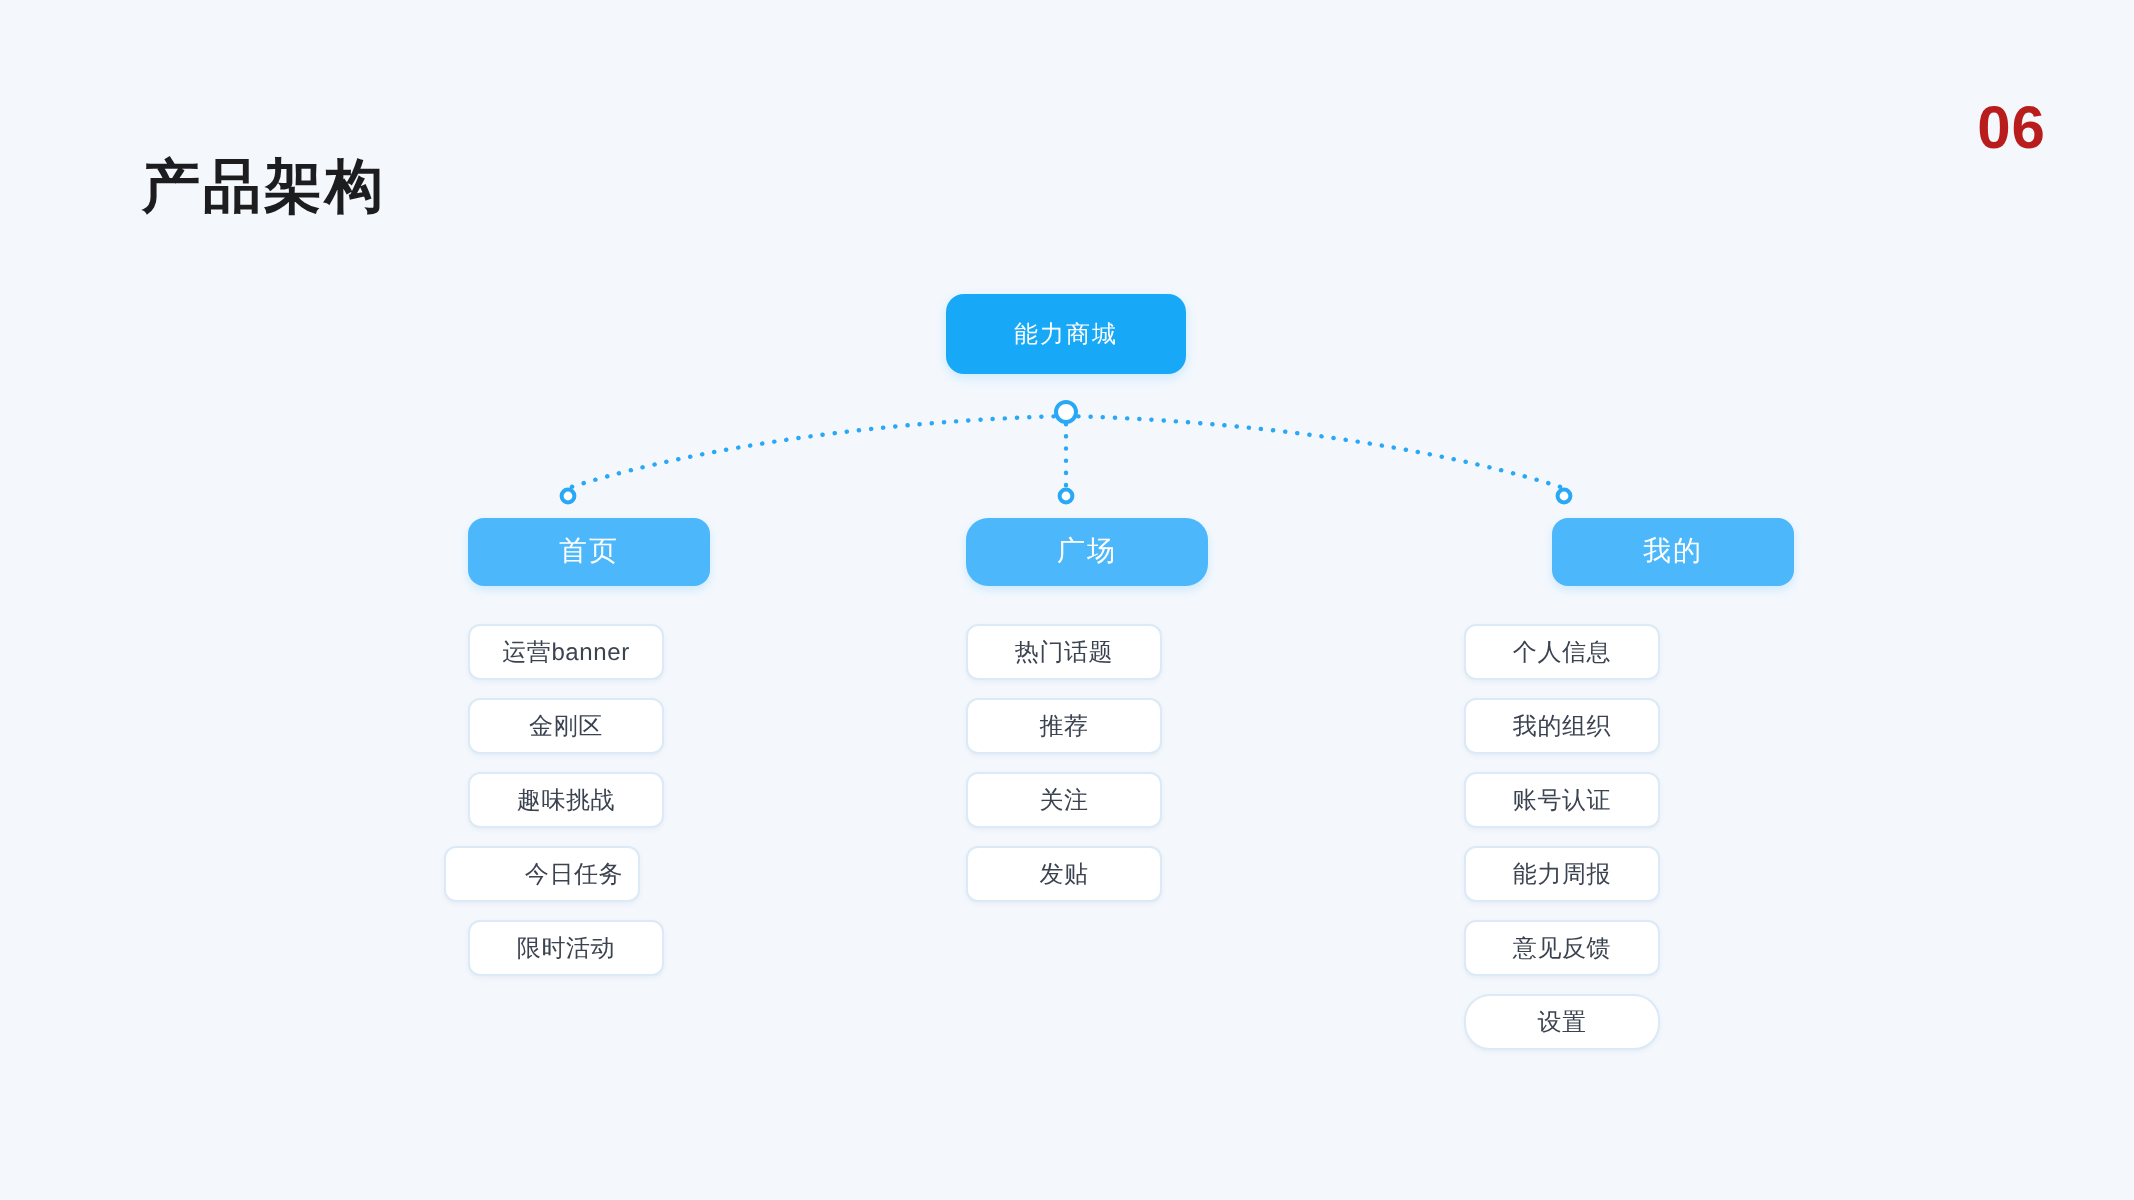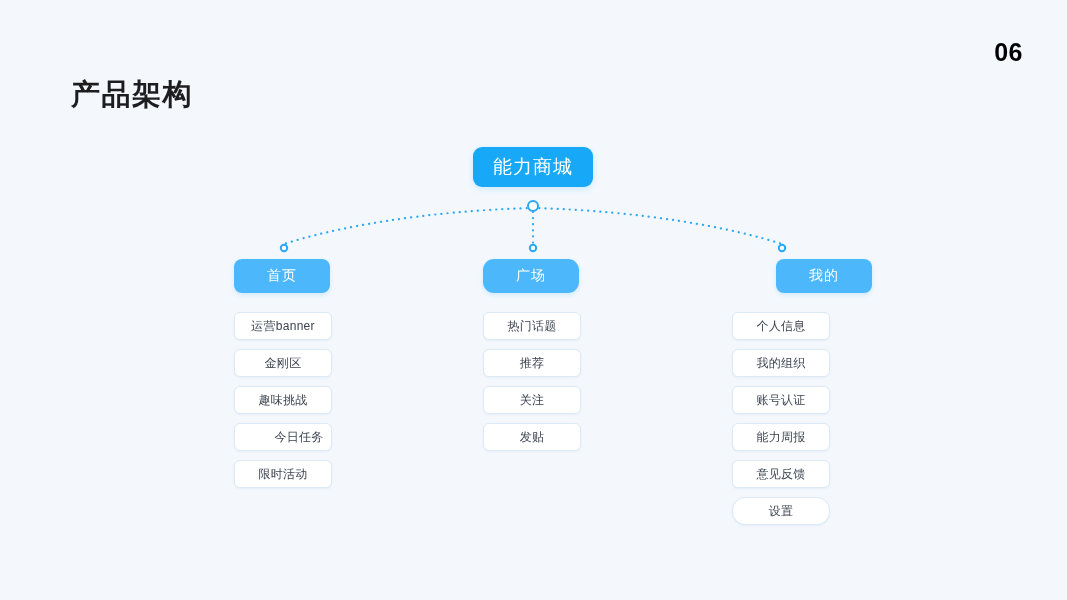--- a/index.html
+++ b/index.html
@@ -48,24 +48,24 @@
     font-weight: bold;
     color: #1d1d1f;
     letter-spacing: 1.5px;
     white-space: nowrap;
   }
 
   
   .page-num {
     position: absolute;
     right: 44px;
-    top: 38px;
-    font-size: 25px;
+    top: 48px;
+    font-size: 30px;
     font-weight: bold;
-    color: #000000;
+    color: #b91c1c;
     letter-spacing: 0.5px;
   }
 
   
   .diagram {
     position: absolute;
     left: 0;
     top: 0;
     width: 1067px;
     height: 600px;
@@ -80,30 +80,30 @@
   }
 
   
   .node-root {
     position: absolute;
     width: 120px;
     height: 40px;
     border-radius: 9px;
     background: #17a9f8;
     color: #ffffff;
-    font-size: 19px;
+    font-size: 12px;
     display: flex;
     align-items: center;
     justify-content: center;
     letter-spacing: 1px;
     box-shadow: 0 2px 6px rgba(23,169,248,0.18);
   }
   .node-l2 {
     position: absolute;
-    width: 96px;
+    width: 121px;
     height: 34px;
     border-radius: 8px;
     background: #4cb8fb;
     color: #ffffff;
     font-size: 14px;
     display: flex;
     align-items: center;
     justify-content: center;
     letter-spacing: 1px;
     box-shadow: 0 2px 5px rgba(76,184,251,0.22);
@@ -145,21 +145,21 @@
         <circle cx="284" cy="248" r="3.2" fill="#ffffff" stroke="#29a8f5" stroke-width="2"></circle>
         <circle cx="533" cy="248" r="3.2" fill="#ffffff" stroke="#29a8f5" stroke-width="2"></circle>
         <circle cx="782" cy="248" r="3.2" fill="#ffffff" stroke="#29a8f5" stroke-width="2"></circle>
       </svg>
     <div id="nodes">
         <div class="node-root" style="background: rgb(23, 169, 248); left: 473px; top: 147px;">能力商城</div>
         <div class="node-l2" style="background: rgb(76, 184, 251); left: 234px; top: 259px;">首页</div>
         <div class="leaf" style="left: 234px; top: 312px;">运营banner</div>
         <div class="leaf" style="left: 234px; top: 349px;">金刚区</div>
         <div class="leaf" style="left: 234px; top: 386px; text-align: right;">趣味挑战</div>
-        <div class="leaf" style="left: 234px; top: 423px; padding-left: 32px;">今日任务</div>
+        <div class="leaf" style="left: 222px; top: 423px; padding-left: 32px;">今日任务</div>
         <div class="leaf" style="left: 234px; top: 460px;">限时活动</div>
         <div class="node-l2" style="background: rgb(76, 184, 251); left: 483px; top: 259px; border-radius: 11px;">广场</div>
         <div class="leaf" style="left: 483px; top: 312px;">热门话题</div>
         <div class="leaf" style="left: 483px; top: 349px;">推荐</div>
         <div class="leaf" style="left: 483px; top: 386px;">关注</div>
         <div class="leaf" style="left: 483px; top: 423px;">发贴</div>
         <div class="node-l2" style="background: rgb(76, 184, 251); left: 732px; top: 259px; margin-left: 44px;">我的</div>
         <div class="leaf" style="left: 732px; top: 312px;">个人信息</div>
         <div class="leaf" style="left: 732px; top: 349px;">我的组织</div>
         <div class="leaf" style="left: 732px; top: 386px;">账号认证</div>

